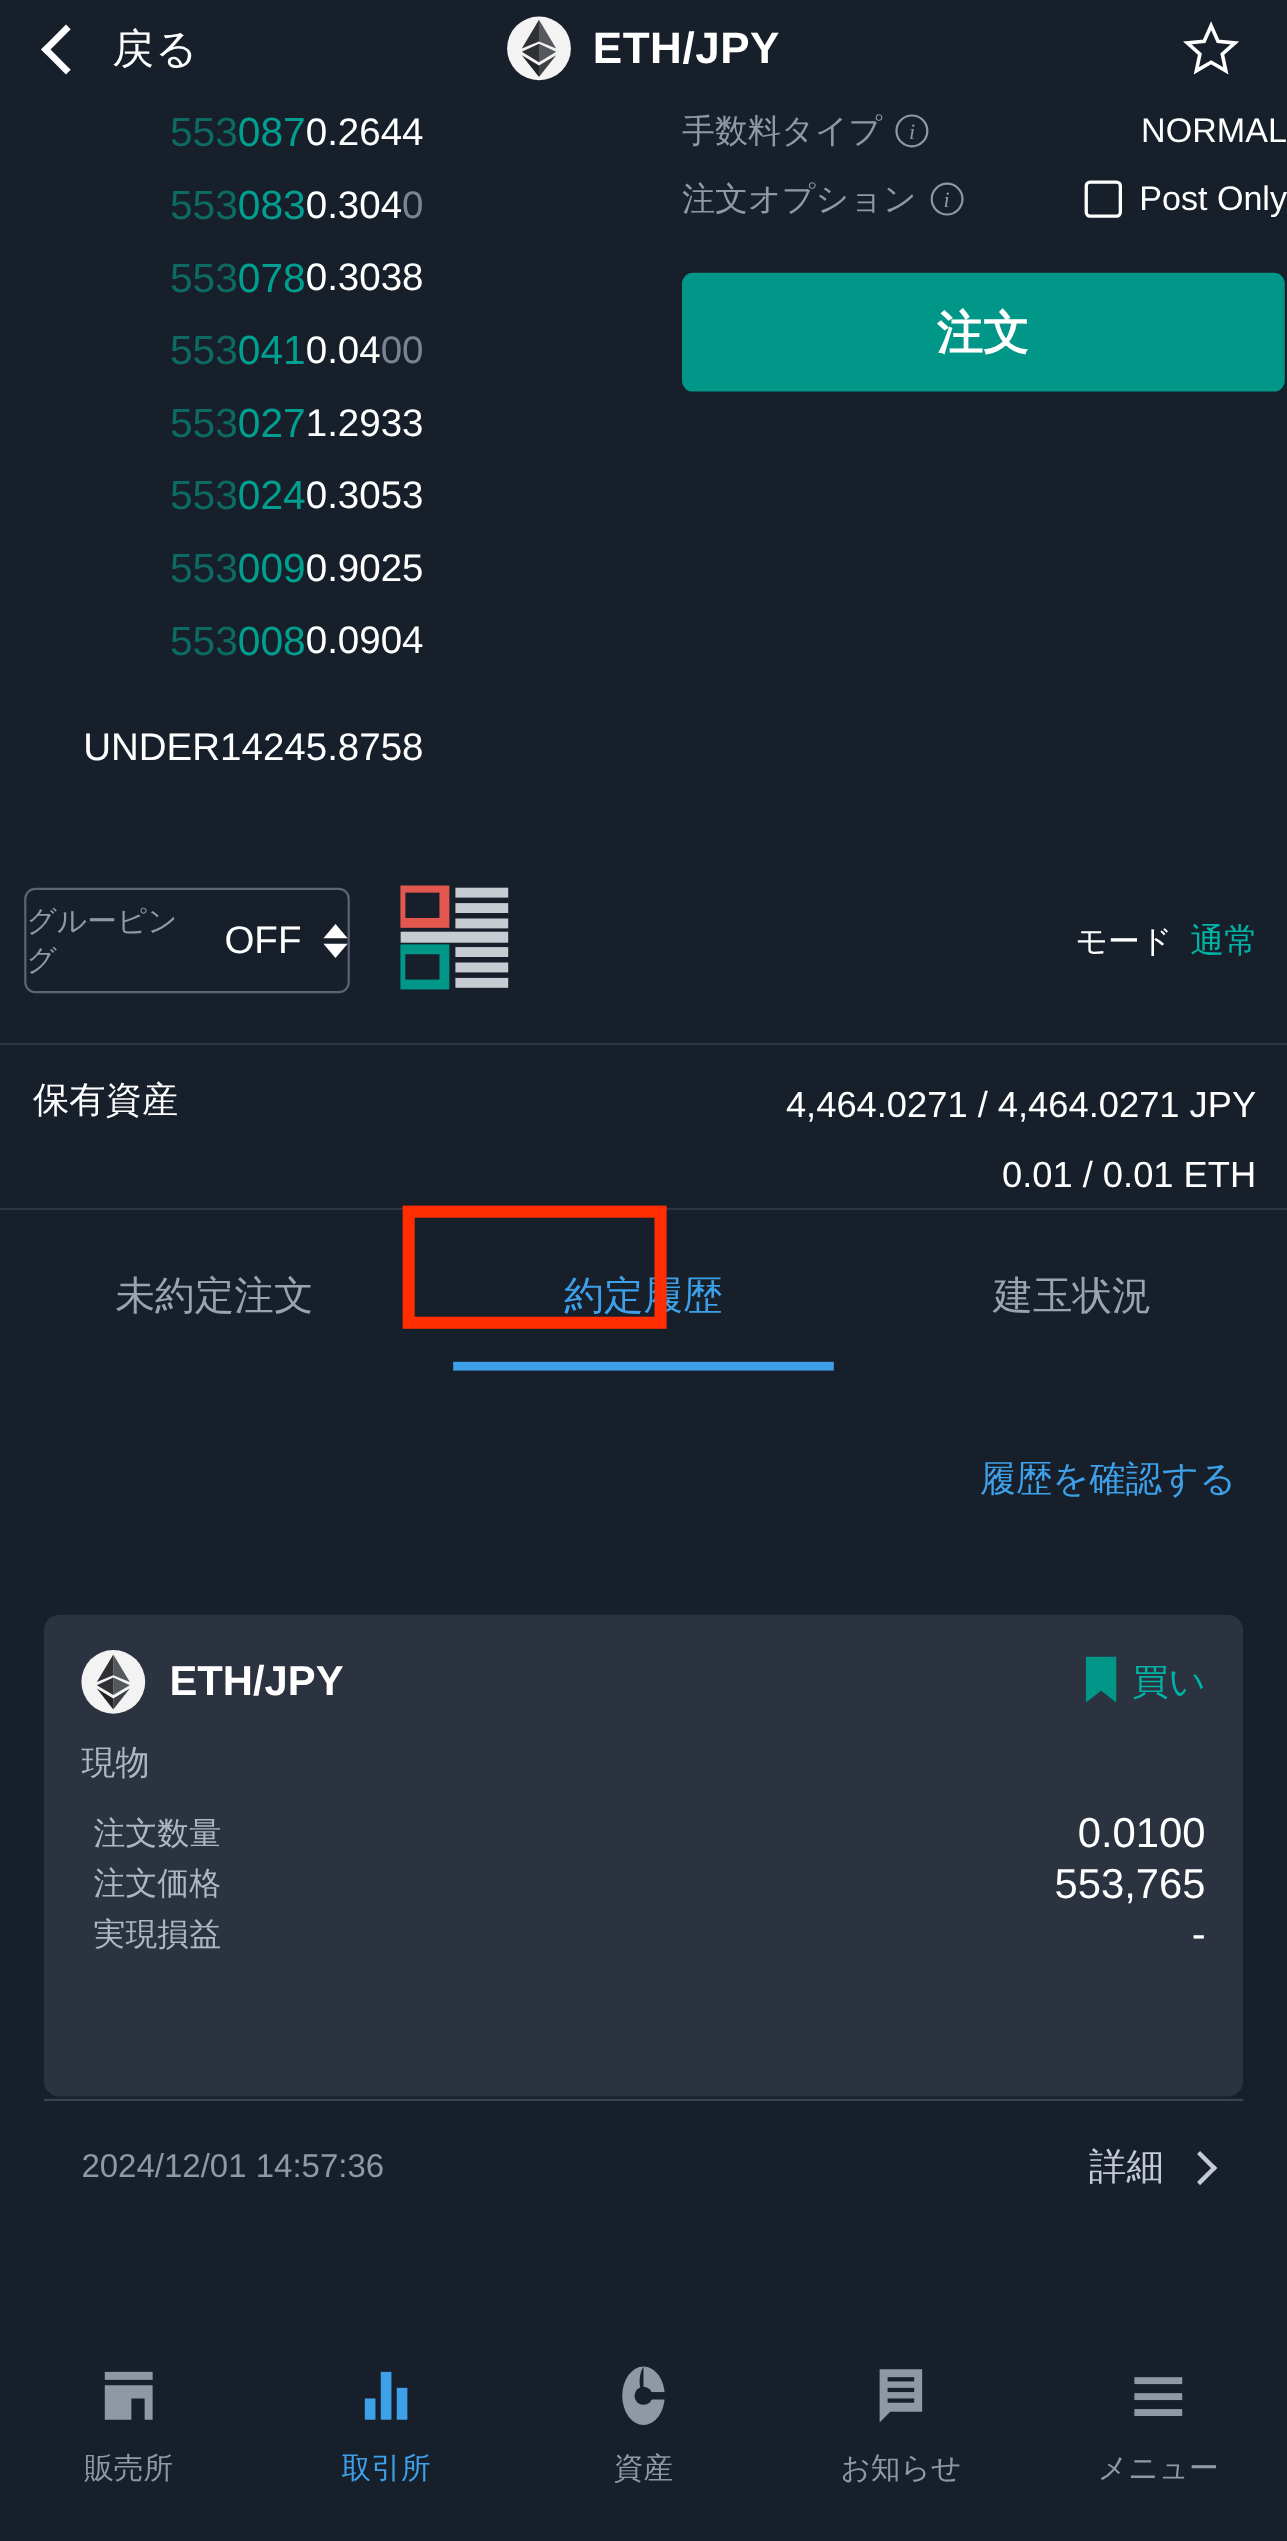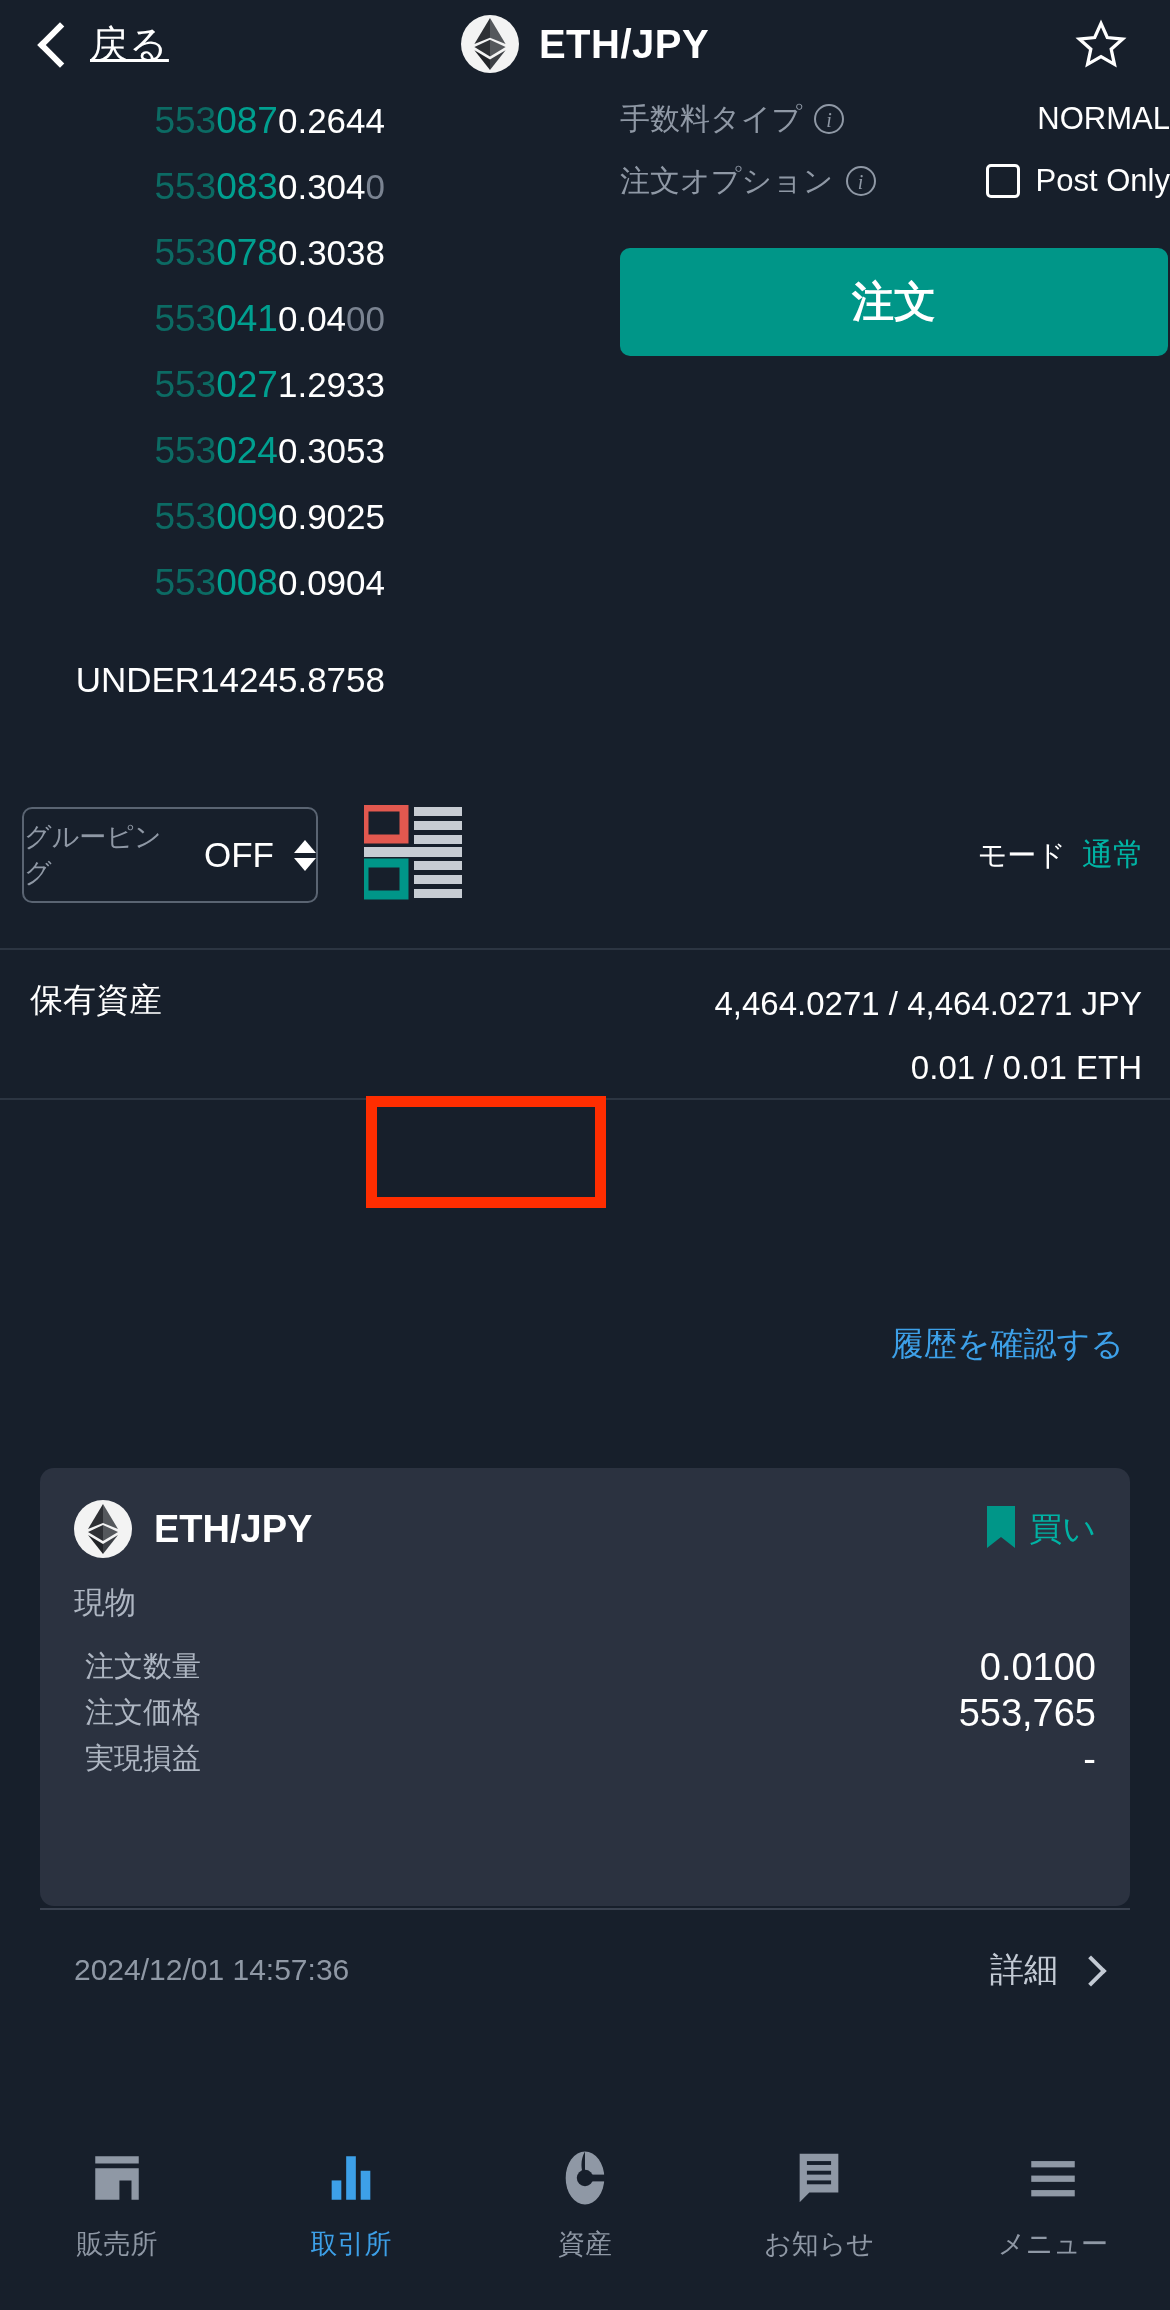--- a/index.html
+++ b/index.html
@@ -7,21 +7,21 @@
     width:1170px; height:2310px;
     background:#171f2b;
     font-family:"Liberation Sans", sans-serif;
     color:#ffffff;
     overflow:hidden;
   }
   .app { position:relative; width:1170px; height:2310px; background:#171f2b; }
 
   
   .header { position:absolute; top:0; left:0; width:1170px; height:88px; display:flex; align-items:center; }
-  .back-btn { display:flex; align-items:center; gap:24px; margin-left:40px;text-decoration:underline; }
+  .back-btn { display:flex; align-items:center; gap:36px; margin-left:40px; }
   .chev-left { width:26px; height:46px; position:relative; }
   .chev-left::before {
     content:""; position:absolute; left:4px; top:8px;
     width:26px; height:26px; border-left:6px solid #fff; border-bottom:6px solid #fff;
     transform:rotate(45deg);
   }
   .back-label { font-size:38px; color:#fff; letter-spacing:1px; }
   .header-center { position:absolute; left:0; right:0; display:flex; align-items:center; justify-content:center; gap:20px; }
   .eth-badge { width:58px; height:58px; border-radius:50%; background:#f3f3f3; display:flex; align-items:center; justify-content:center; }
   .pair-title { font-size:40px; font-weight:bold; letter-spacing:0.5px; }
@@ -244,20 +244,25 @@
   <div class="divider" style="top:948px;"></div>
   <div class="assets">
     <div class="assets-label">保有資産</div>
     <div class="assets-vals">
       <div class="assets-line">4,464.0271 / 4,464.0271  JPY</div>
       <div class="assets-line">0.01 / 0.01  ETH</div>
     </div>
   </div>
   <div class="divider" style="top:1098px;"></div>
 
+  <div class="tabs">
+    <div class="tab">未約定注文</div>
+    <div class="tab active">約定履歴</div>
+    <div class="tab">建玉状況</div>
+  </div>
   <div class="tab-highlight"></div>
 
   <div class="hist-link">履歴を確認する</div>
 
   <div class="card">
     <div class="card-head">
       <span class="card-eth">
         <svg width="32" height="50" viewBox="0 0 32 50">
           <polygon points="16,0 16,19 31,25" fill="#55585c"></polygon>
           <polygon points="16,0 1,25 16,19" fill="#2e3034"></polygon>

